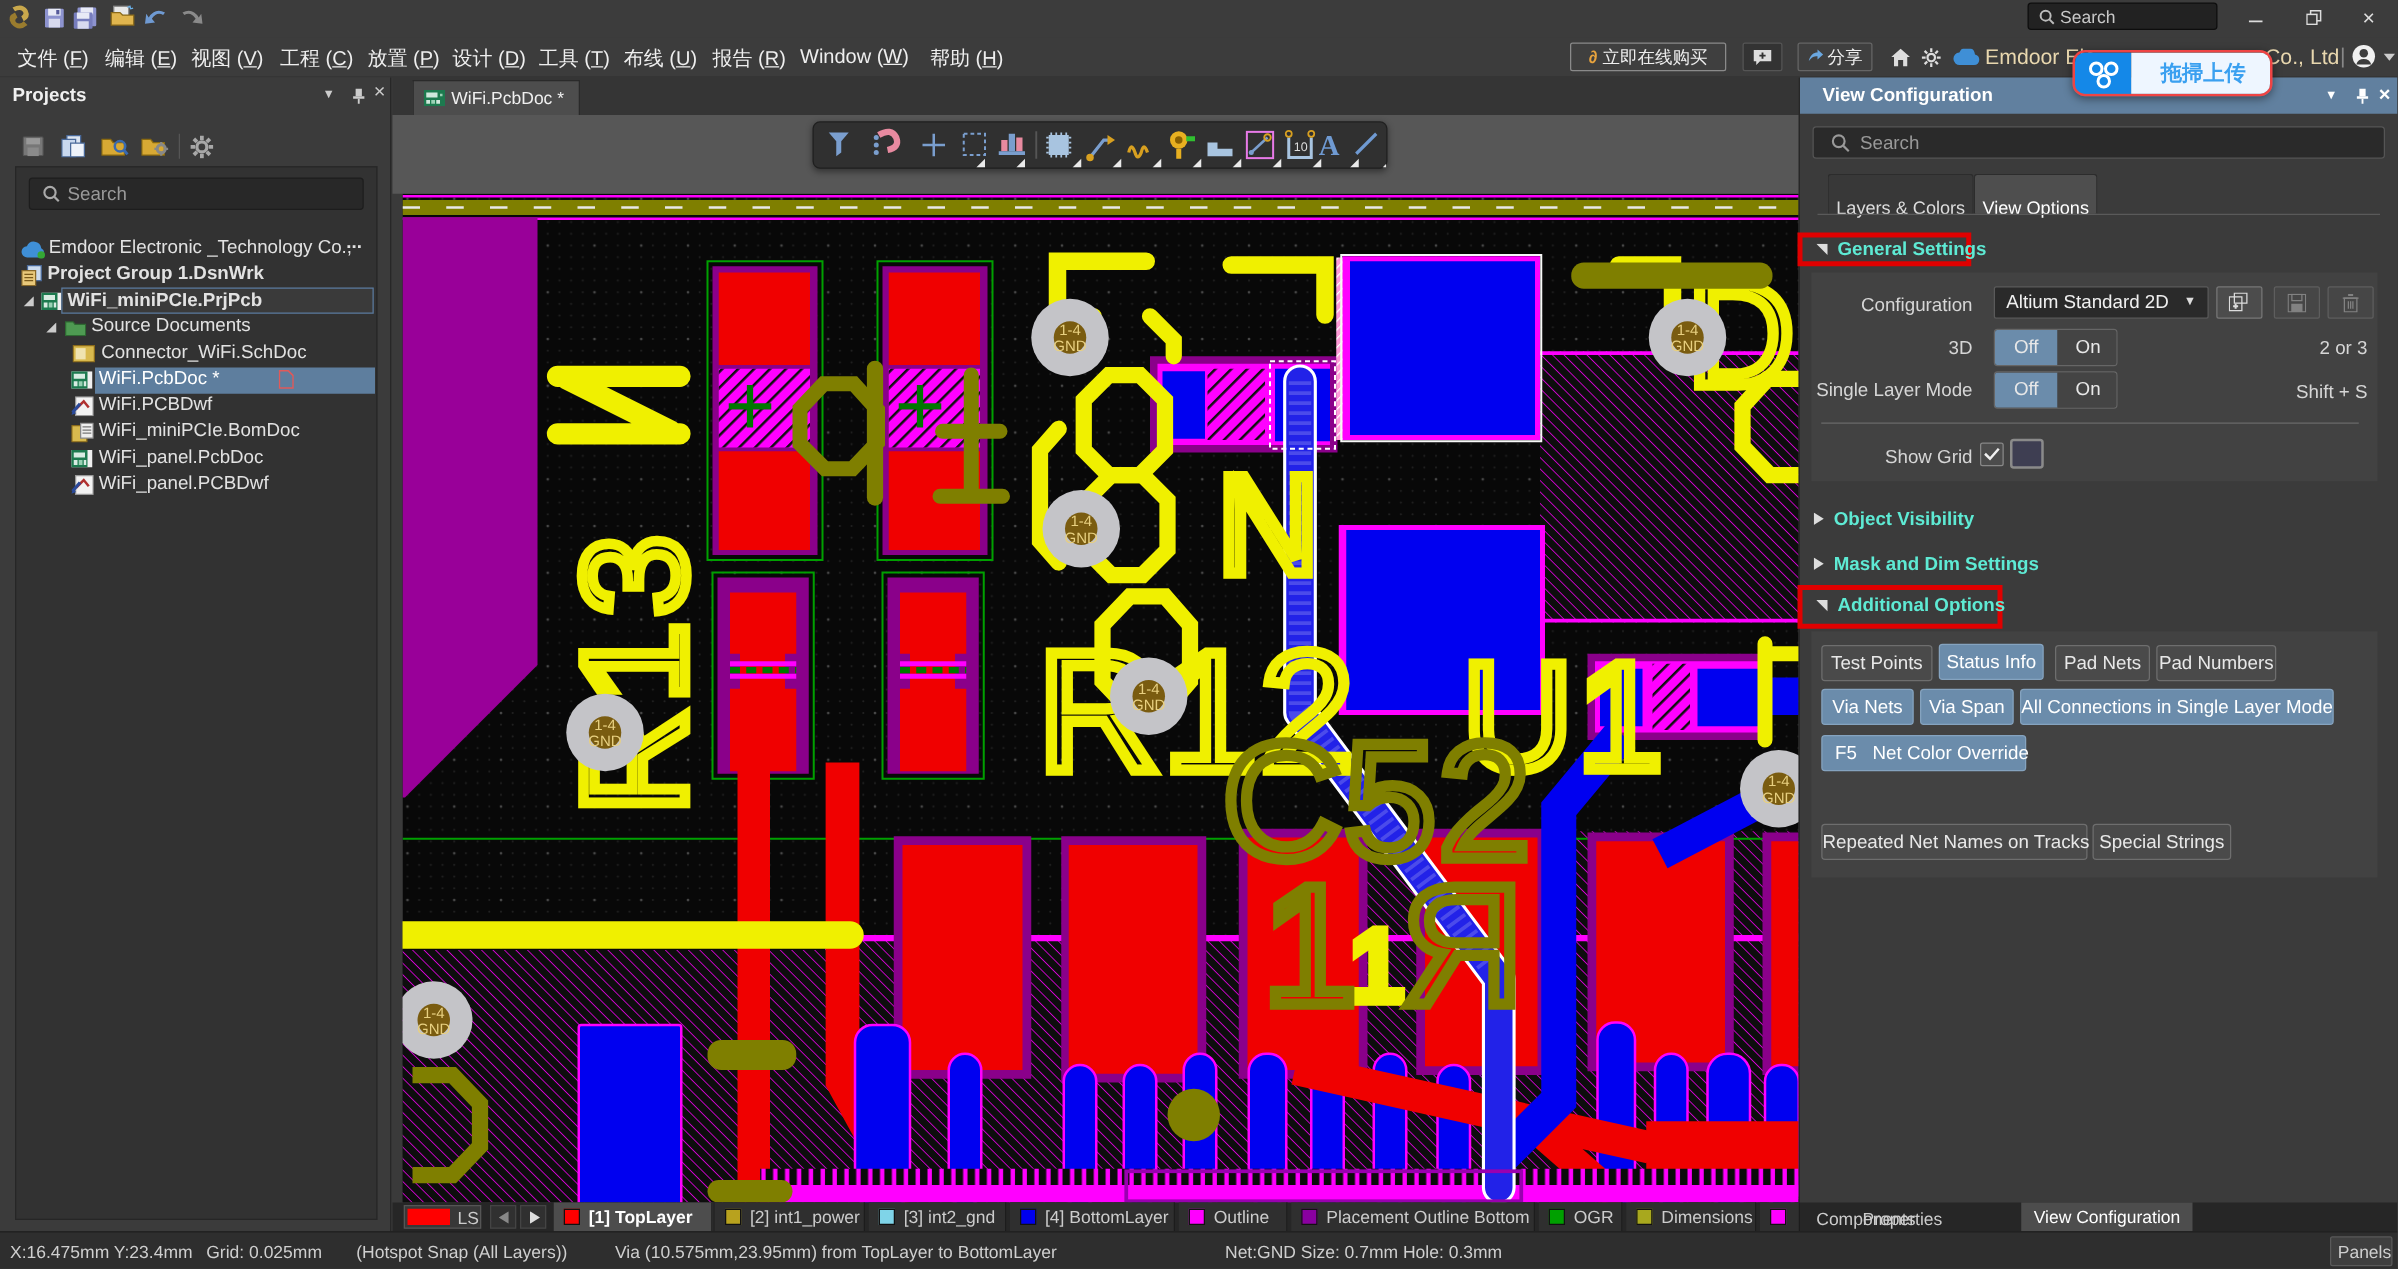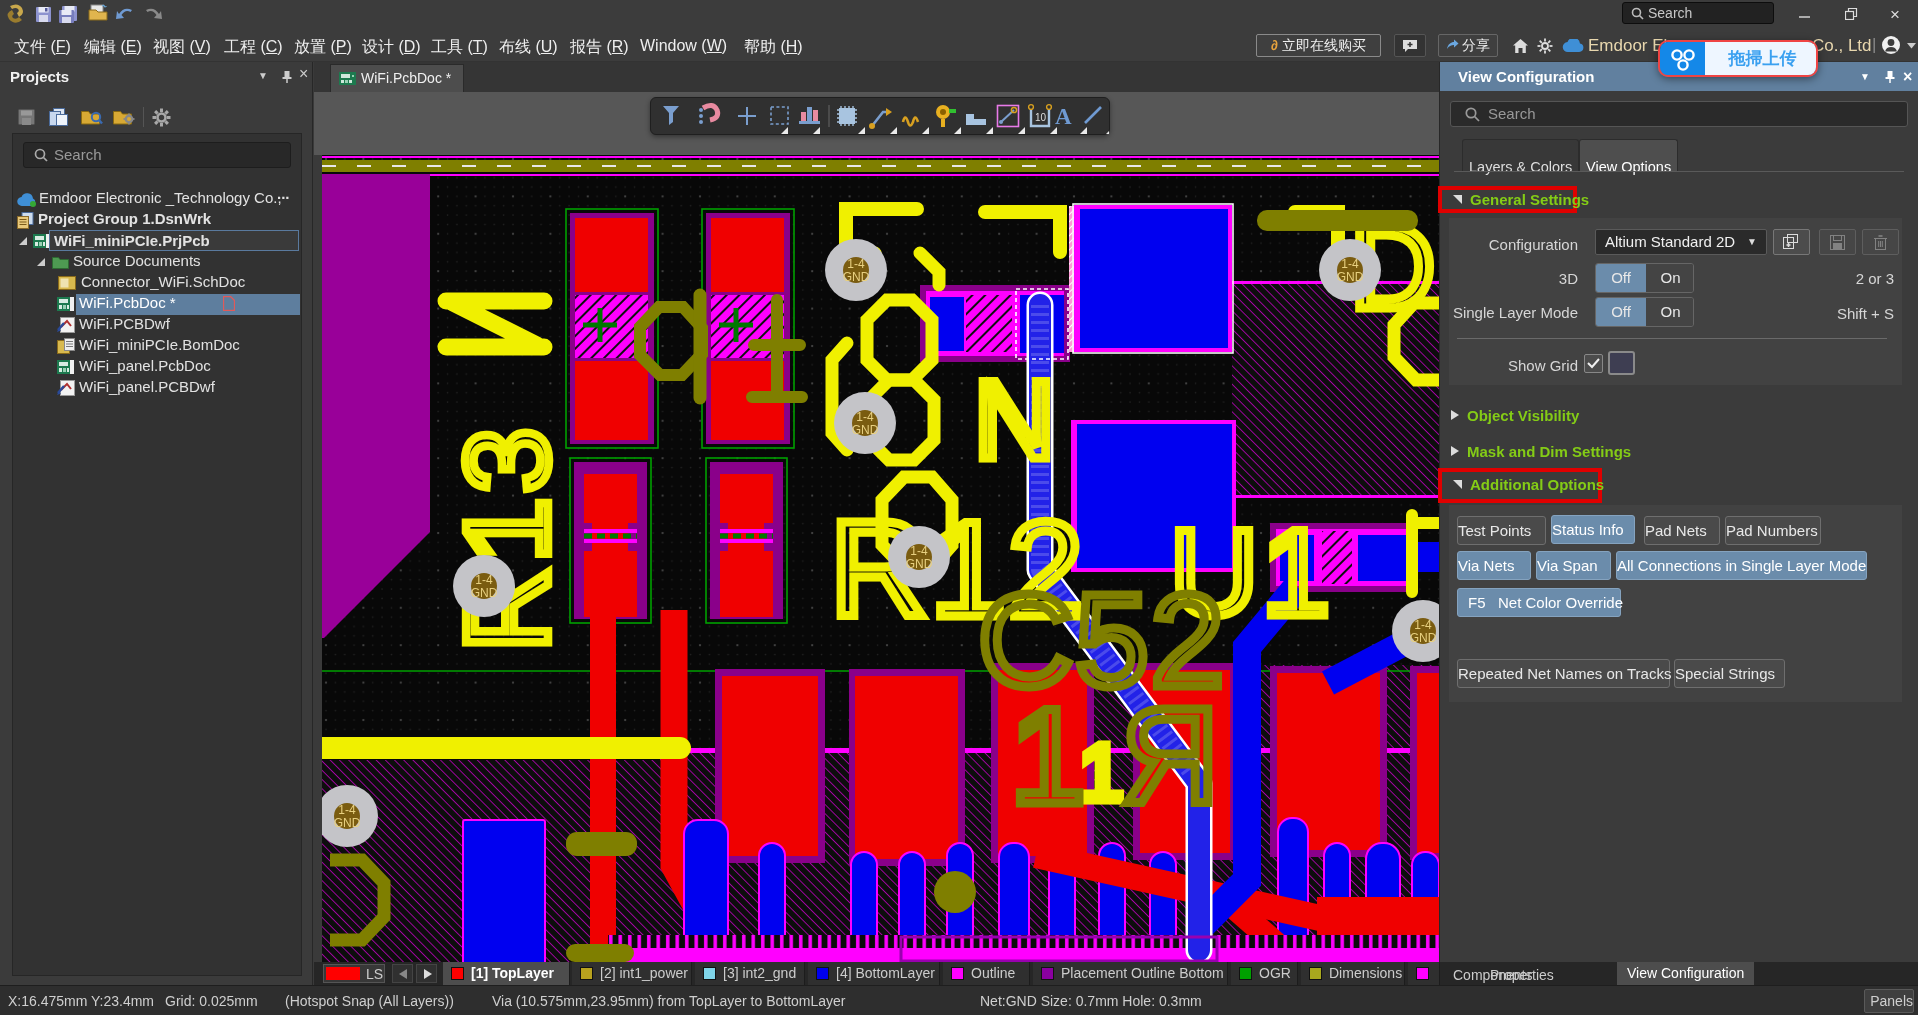--- a/index.html
+++ b/index.html
@@ -22,25 +22,25 @@
 #tabrow{position:absolute;left:314px;top:62px;width:1125px;height:30px;background:#353535}
 #doctab{position:absolute;left:16px;top:2px;height:28px;background:#4d4d4d;border:1px solid #2a2a2a;border-bottom:none;padding:0 12px 0 8px;font-size:14px;color:#f0f0f0;line-height:26px}
 
 #toolstrip{position:absolute;left:314px;top:92px;width:1125px;height:63px;background:#575757}
 #fltoolbar{position:absolute;left:336px;top:5px;width:460px;height:38px;background:#303030;border:1px solid #1f1f1f;border-radius:6px;box-shadow:0 2px 5px rgba(0,0,0,.4)}
 
 #rightpanel{position:absolute;left:1439px;top:62px;width:479px;height:900px;background:#3b3b3b;border-left:1px solid #272727}
 #rp-head{position:absolute;left:0;top:0;width:100%;height:29px;background:#61809f;color:#fff;font-weight:bold;font-size:15px;line-height:29px;padding-left:18px}
 #rp-search{position:absolute;left:10px;top:39px;width:458px;height:26px;background:#2a2a2a;border:1px solid #555;border-radius:3px;font-size:15px;color:#999;line-height:24px}
 .rp-tab{position:absolute;top:77px;height:32px;font-size:14.5px;color:#ddd;line-height:31px;padding:12px 6px;border:1px solid #2c2c2c;border-bottom:none;border-radius:3px 3px 0 0;background:#383838}
-.rp-sect{position:absolute;left:18px;font-size:15px;font-weight:bold;color:#84cc16;white-space:nowrap}
+.rp-sect{position:absolute;left:18px;font-size:15px;font-weight:bold;color:#5eead4;white-space:nowrap}
 .redbox{position:absolute;border:4px solid #e00000;background:transparent}
 .grpbox{position:absolute;left:9px;width:453px;background:#424242}
 .fldlabel{position:absolute;font-size:15px;color:#d6d6d6;text-align:right;white-space:nowrap}
-.rp-btn{position:absolute;height:29px;background:#4a4a4a;border:1px solid #6e6e6e;border-radius:3px;font-size:15px;color:#e8e8e8;line-height:27px;white-space:nowrap}
+.rp-btn{position:absolute;height:29px;background:#4a4a4a;border:1px solid #6e6e6e;border-radius:3px;font-size:15px;color:#e8e8e8;text-align:center;line-height:27px;white-space:nowrap}
 .rp-btn.on{background:#6b8cab;border-color:#85a3bf;color:#fff}
 .toggle{position:absolute;width:99px;height:30px;border:1px solid #666;border-radius:3px;overflow:hidden;font-size:15px;line-height:28px;text-align:center;color:#e8e8e8}
 .toggle .off{position:absolute;left:0;top:0;width:50px;height:30px;background:#6b8cab}
 .toggle .on{position:absolute;left:50px;top:0;width:49px;height:30px;background:#444}
 
 #layerbar{position:absolute;left:314px;top:962px;width:1604px;height:23px;background:#262626;font-size:14px;color:#ccc}
 .ltab{position:absolute;top:0;height:23px;line-height:22px;padding:0 8px;white-space:nowrap;border-right:1px solid #1c1c1c;background:#2f2f2f}
 .ltab .sw{display:inline-block;width:13px;height:13px;vertical-align:-2px;margin-right:7px;border:1px solid #111}
 .ltab.active{background:#4d4d4d;color:#fff;font-weight:bold}
 

